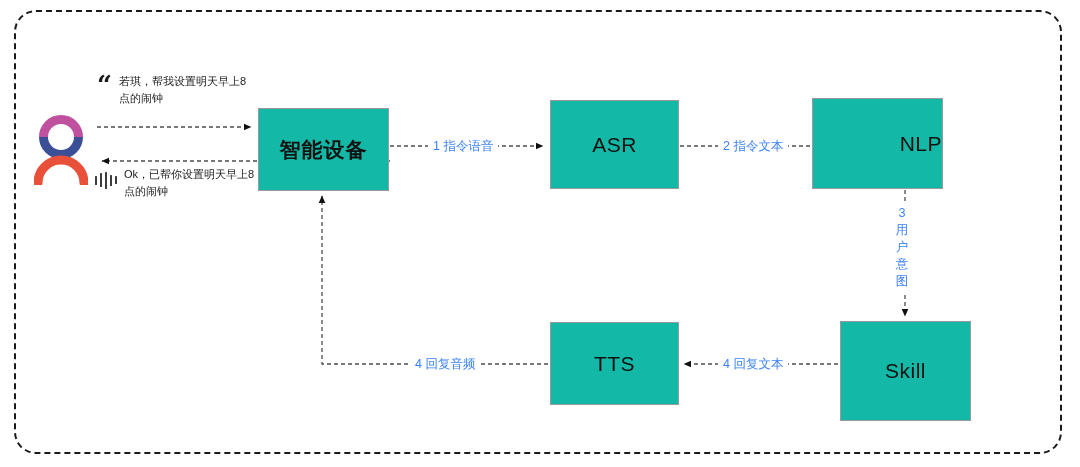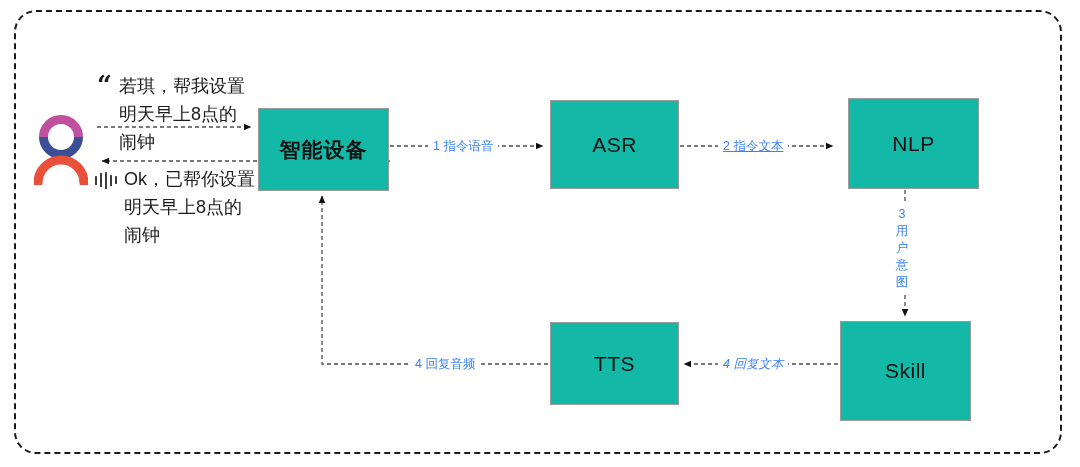--- a/index.html
+++ b/index.html
@@ -55,37 +55,38 @@
     background: #ffffff;
     padding: 0 5px;
     line-height: 1.2;
   }
   .edge-label.vertical {
     white-space: normal;
     width: 14px;
     text-align: center;
     line-height: 1.35;
     padding: 4px 0;
+    font-family: Liberation Mono, monospace;
   }
   svg.wires {
     position: absolute;
     left: 0;
     top: 0;
     width: 1080px;
     height: 467px;
     pointer-events: none;
   }
   .speech {
     position: absolute;
     display: flex;
     align-items: flex-start;
     gap: 7px;
   }
   .speech-text {
-    font-size: 18px;
+    font-size: 11px;
     line-height: 1.55;
     color: #1b1b1b;
     width: 132px;
   }
   .quote-icon {
     font-size: 26px;
     font-weight: 700;
     color: #1b1b1b;
     line-height: 0.72;
     margin-top: 3px;
@@ -187,31 +188,31 @@
   </div>
 
   <div class="node" style="left:258px; top:108px; width:131px; height:83px;">
     <span class="node-label cn">智能设备</span>
   </div>
 
   <div class="node" style="left:550px; top:100px; width:129px; height:89px;">
     <span class="node-label">ASR</span>
   </div>
 
-  <div class="node" style="left:848px; top:98px; width:131px; height:91px;">
+  <div class="node" style="left:812px; top:98px; width:131px; height:91px;justify-content:flex-end;">
     <span class="node-label">NLP</span>
   </div>
 
   <div class="node" style="left:840px; top:321px; width:131px; height:100px;">
     <span class="node-label">Skill</span>
   </div>
 
   <div class="node" style="left:550px; top:322px; width:129px; height:83px;text-align:right;">
     <span class="node-label">TTS</span>
   </div>
 
   <div class="edge-label" style="left:428px; top:139px;">1 指令语音</div>
-  <div class="edge-label" style="left:718px; top:139px;text-decoration:underline;">2 指令文本</div>
+  <div class="edge-label" style="left:718px; top:139px;">2 指令文本</div>
   <div class="edge-label vertical" style="left:895px; top:202px;">3 用户意图</div>
-  <div class="edge-label" style="left:718px; top:357px;font-style:italic;">4 回复文本</div>
+  <div class="edge-label" style="left:718px; top:357px;">4 回复文本</div>
   <div class="edge-label" style="left:410px; top:357px;">4 回复音频</div>
 
 </div>
 
 </body></html>

